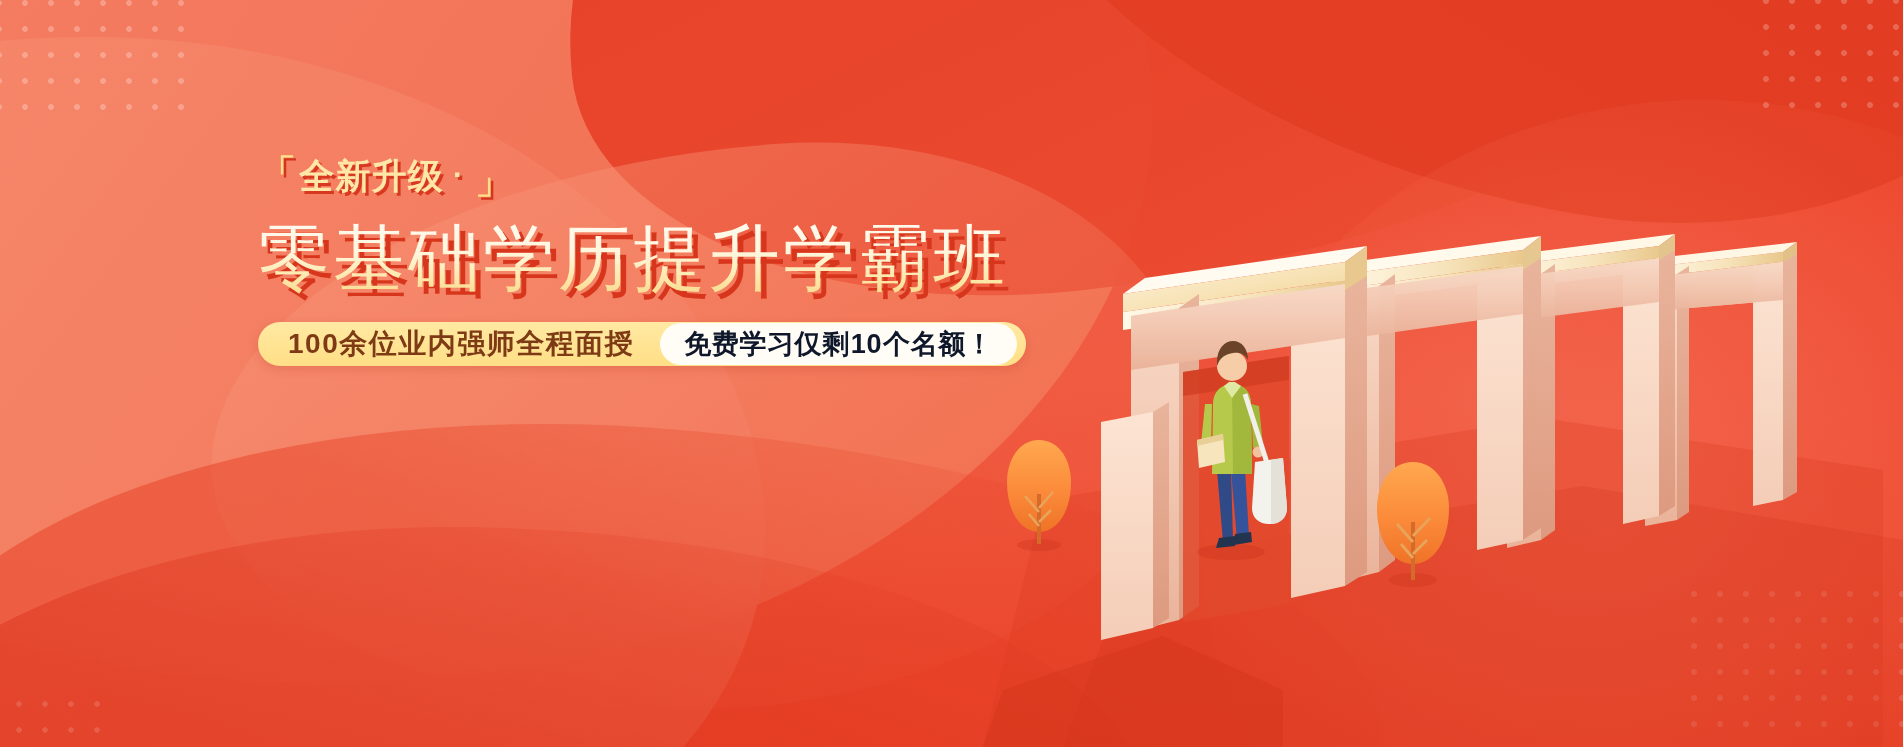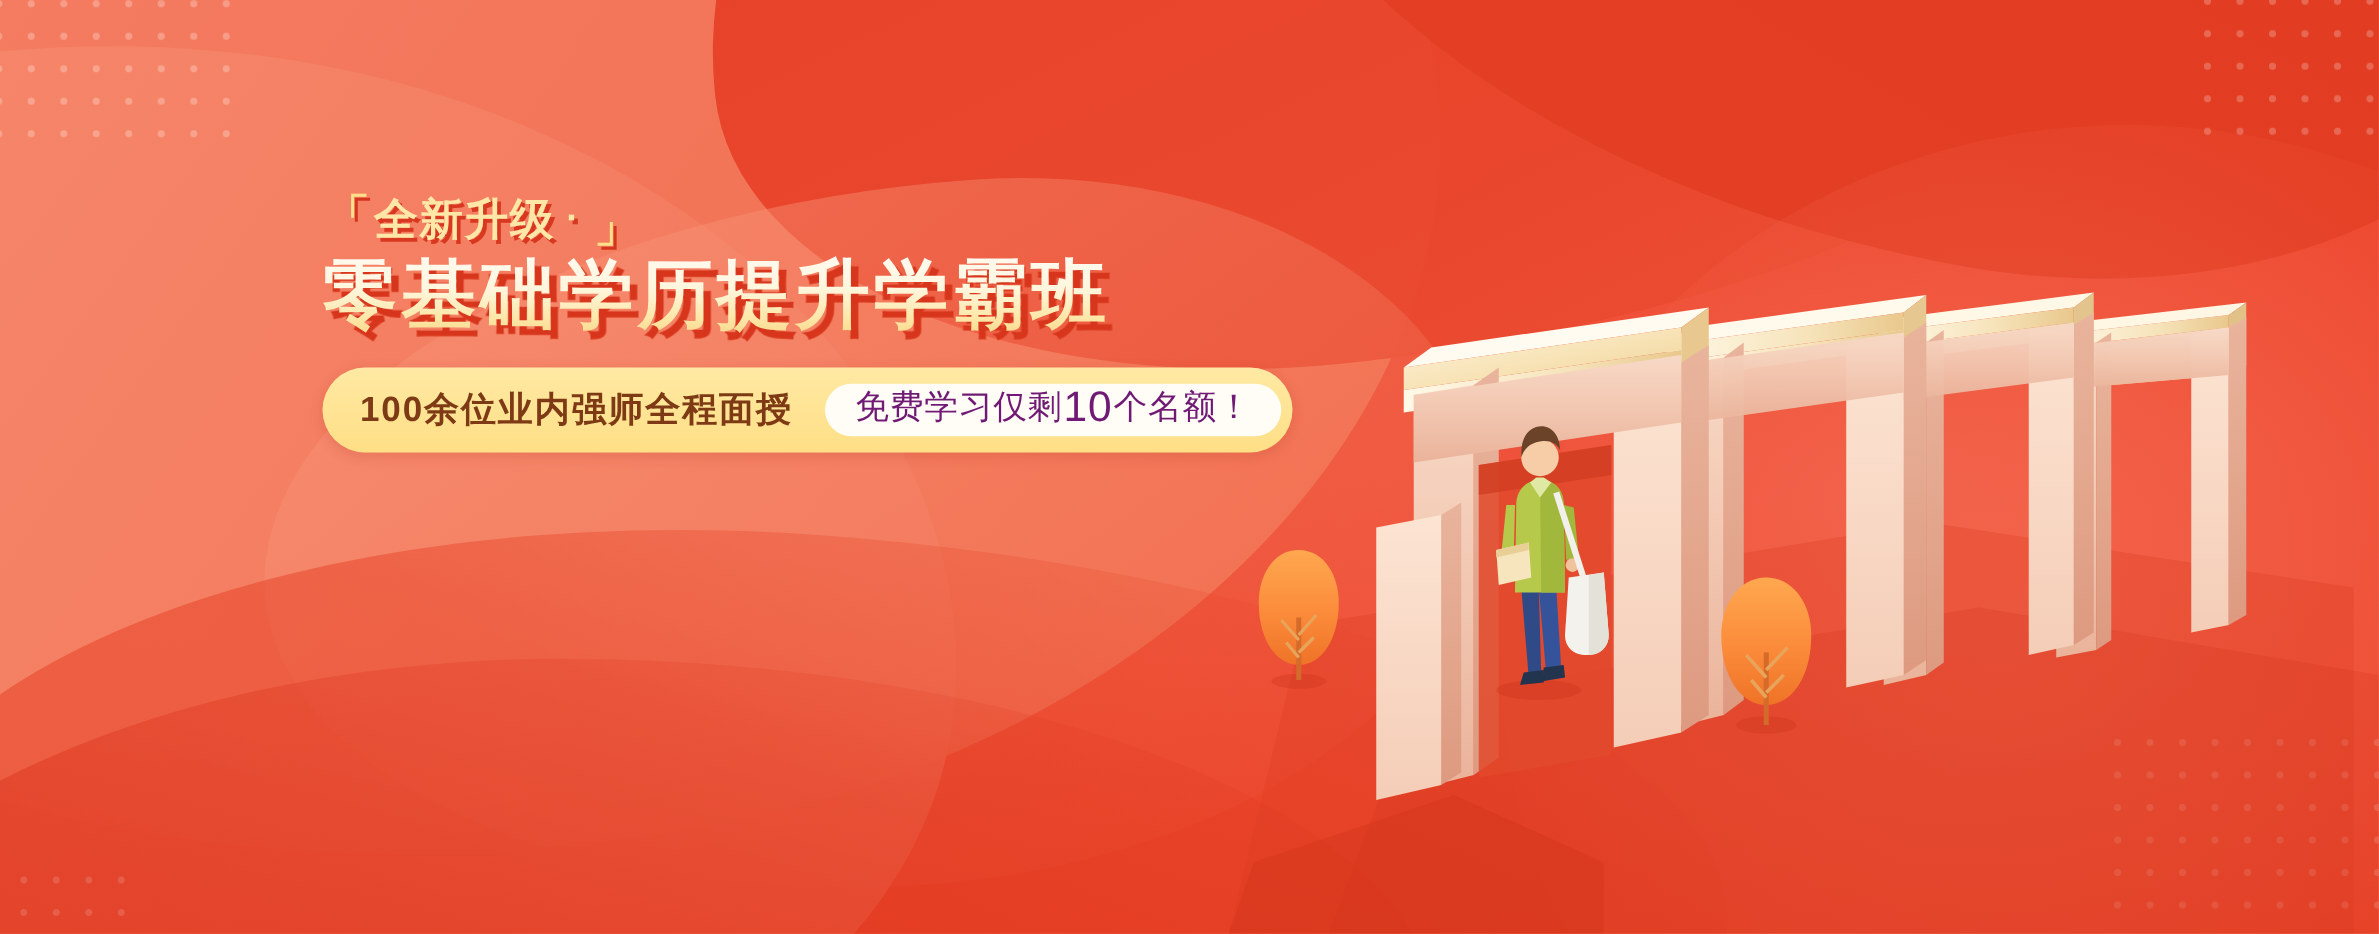--- a/index.html
+++ b/index.html
@@ -130,65 +130,65 @@
     text-shadow:3px 3px 0 #d8381f;
   }
   .sub-dot {
     color:#ffe7a8;
     text-shadow:3px 3px 0 #d8381f;
     padding:0 9px;
     font-size:30px;
   }
 
   .maintitle {
-    margin-top:6px;
-    font-size:60px;
-    font-weight:bold;
+    margin-top:22px;
+    font-size:72px;
+    font-weight:normal;
     line-height:1.06;
     letter-spacing:3px;
     white-space:nowrap;
     color:#fdf0c6;
     background:linear-gradient(180deg,#fffaf0 0%, #fff6dd 42%, #fde7a9 78%, #f9d98d 100%);
     -webkit-background-clip:text;
     background-clip:text;
     -webkit-text-fill-color:transparent;
     filter:drop-shadow(6px 7px 0 #d7361c);
   }
 
   .badgerow {
     margin-top:26px;
     display:inline-flex;
     align-items:center;
     background:linear-gradient(180deg,#ffe9a3 0%, #ffdf86 100%);
     border-radius:34px;
-    height:68px;
+    height:44px;
     padding:0 9px 0 30px;
     box-shadow:0 3px 10px rgba(160,40,20,.18);
     white-space:nowrap;
   }
   .badge-main {
     font-size:28px;
     font-weight:bold;
     color:#7d3a14;
     letter-spacing:1.5px;
     padding-right:26px;
   }
   .badge-pill {
     display:inline-flex;
-    align-items:flex-start;
+    align-items:center;
     background:#fffdf6;
     border-radius:28px;
     height:42px;
     padding:0 24px;
     font-size:27px;
-    font-weight:normal;
-    color:#701a75;
+    font-weight:bold;
+    color:#0f172a;
     letter-spacing:.6px;
   }
-  .badge-pill .num { font-size:34px; padding:0 1px; }
+  .badge-pill .num { font-size:27px; padding:0 1px; }
 
   
   #art { position:absolute; right:0; top:0; width:920px; height:747px; }
   #art svg { display:block; width:920px; height:747px; }
 </style>
 </head>
 <body>
 
 <div id="banner">
 

